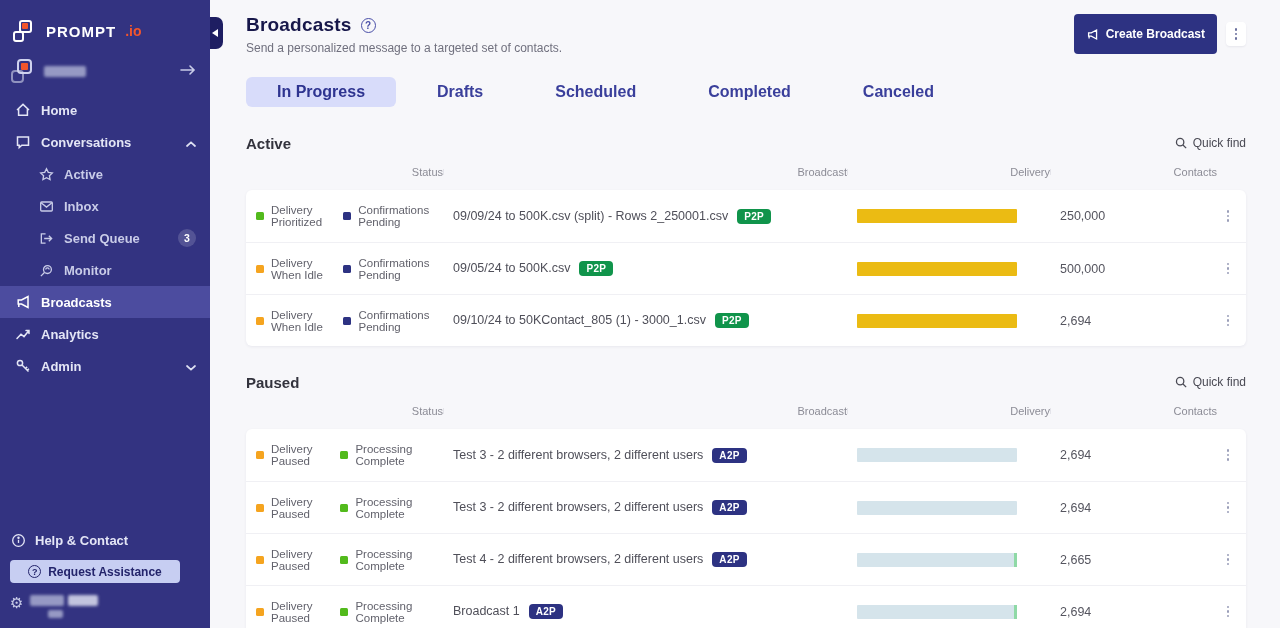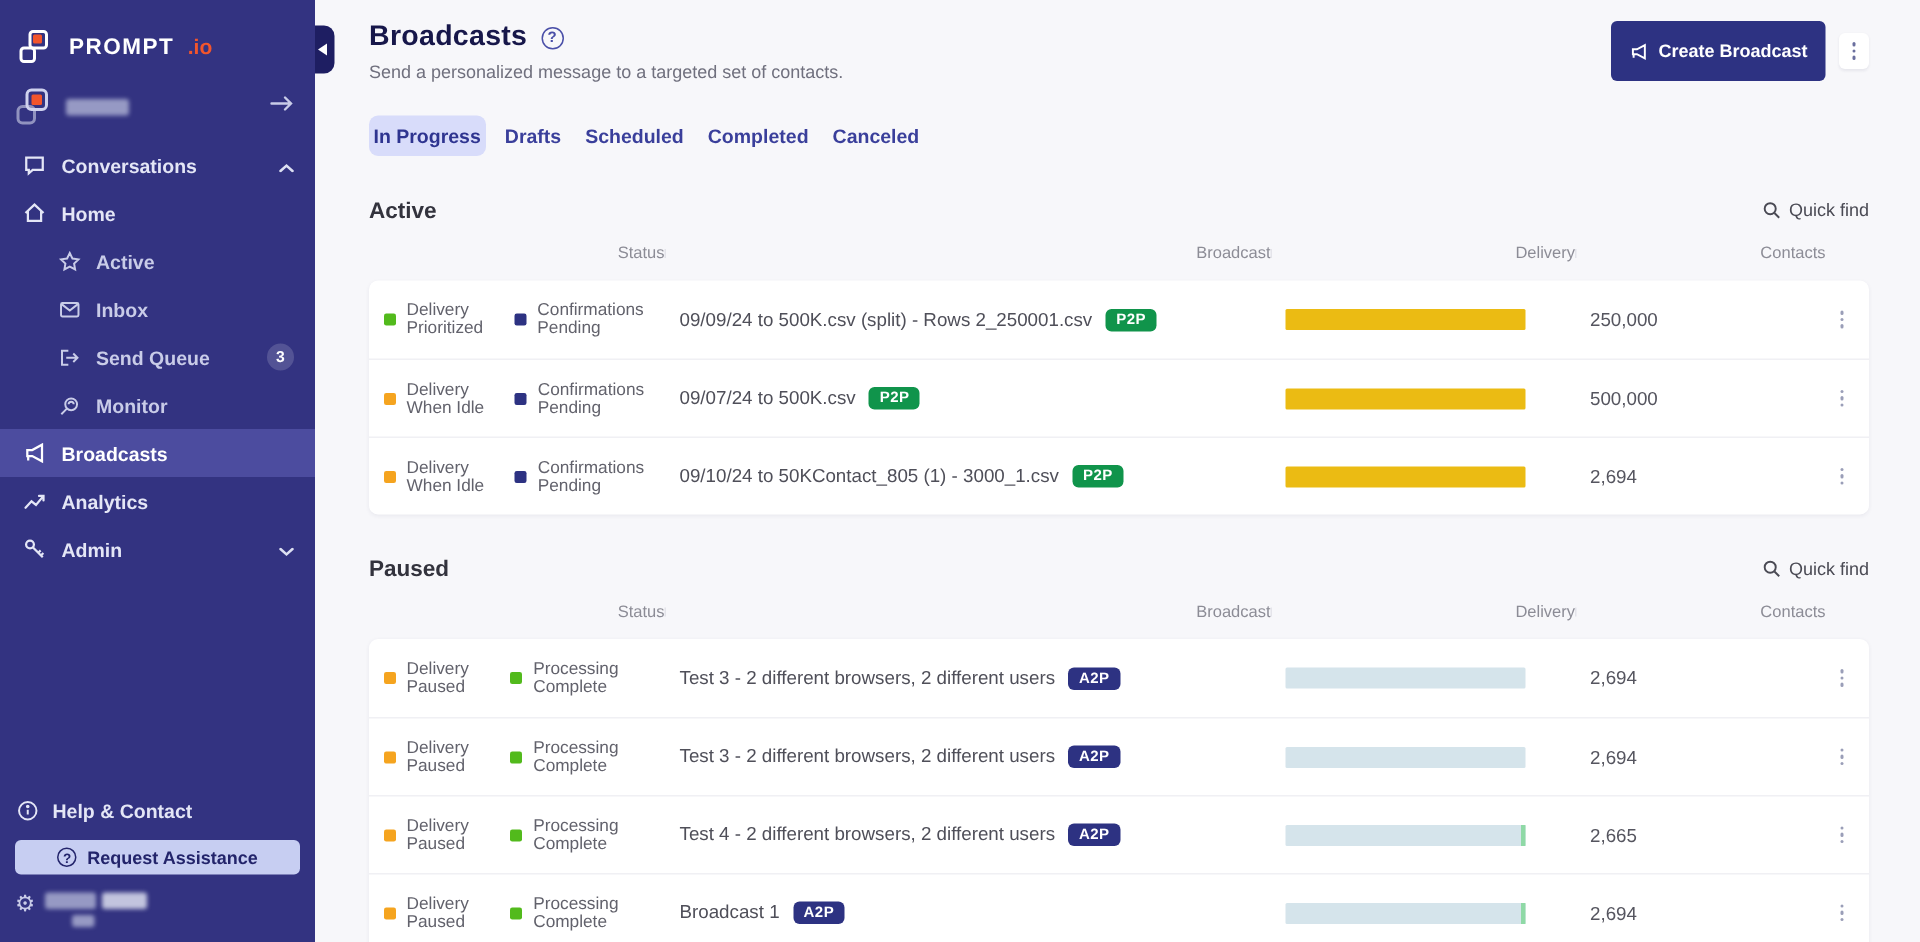--- a/index.html
+++ b/index.html
@@ -39,21 +39,21 @@
     background:rgba(255,255,255,.16); color:#fff; font-size:10.5px; font-weight:bold;
     display:flex; align-items:center; justify-content:center; }
   .chev { margin-left:auto; color:#DDE0F2; }
 
   .side-footer { position:absolute; left:0; right:0; bottom:10px; }
   .help-row { display:flex; align-items:center; gap:9px; padding:0 14px 0 11px; height:28px;
     font-size:13px; font-weight:bold; color:#E4E6F6; cursor:pointer; }
   .assist-btn { display:flex; align-items:center; justify-content:center; gap:7px;
     margin:6px 10px 10px 10px; height:23px; background:var(--assist-bg,#C7CEF2);
     color:#23246B; border:none; border-radius:4px; font-size:12px; font-weight:bold;
-    font-family:inherit; width:190px; cursor:pointer; }
+    font-family:inherit; width:170px; cursor:pointer; }
   .q-circle { width:13px; height:13px; border:1.3px solid #23246B; border-radius:50%;
     font-size:9px; font-weight:bold; display:flex; align-items:center; justify-content:center; }
   .q-circle::after { content:"?"; }
   .user-row { display:flex; align-items:flex-start; gap:7px; padding:2px 14px 0 10px; }
   .gear-glyph { color:#C9CCE8; font-size:15px; line-height:15px; }
   .user-redacts { display:flex; flex-wrap:wrap; gap:4px; width:80px; }
   .ur1 { width:34px; height:11px; } .ur2 { width:30px; height:11px; background:rgba(230,232,245,.8); }
   .ur3 { width:15px; height:8px; margin-left:18px; }
 
   
@@ -68,21 +68,21 @@
   .header-actions { display:flex; align-items:center; gap:9px; }
   .create-btn { display:flex; align-items:center; gap:7px; height:40px; padding:0 12px;
     background:var(--accent,#2D3282); color:#fff; border:none; border-radius:4px;
     font-size:12px; font-weight:bold; font-family:inherit; cursor:pointer; }
   .kebab-btn { width:20px; height:24px; background:#fff; border:none; border-radius:4px;
     box-shadow:0 1px 2px rgba(40,40,80,.08); display:flex; flex-direction:column;
     align-items:center; justify-content:center; gap:2px; cursor:pointer; }
   .kebab-btn i, .row-kebab i { width:2.5px; height:2.5px; border-radius:50%; background:#6A6F9E; display:block; }
 
   .tabs { display:flex; gap:10px; margin:22px 0 0 36px; }
-  .tab { padding:6px 3px; font-size:13px; font-weight:bold; color:var(--tab-text,#3A3F9B);
+  .tab { padding:6px 31px; font-size:16px; font-weight:bold; color:var(--tab-text,#3A3F9B);
     border-radius:6px; cursor:pointer; }
   .tab.active { background:var(--tab-active-bg,#D8DCFA); color:#2E3490; }
 
   .content { padding:0 34px 0 36px; }
   .section-head { display:flex; justify-content:space-between; align-items:center; margin-top:25px; height:22px; }
   .section-title { font-size:15px; font-weight:bold; color:#33333D; }
   .quick-find { display:flex; align-items:center; gap:6px; font-size:12px; color:#4A4A54; cursor:pointer; }
   .thead { display:grid; grid-template-columns:197px 404px 203px 167px 29px; height:36px; align-items:center;
     font-size:11px; color:#8C8C96;text-align:right; }
   .th { position:relative; padding-left:10px; }
@@ -129,34 +129,34 @@
     <span class="org-arrow">
       <svg width="16" height="12" viewBox="0 0 16 12" fill="none" stroke="currentColor" stroke-width="1.6" stroke-linecap="round">
           <path d="M1 6h13M10 2l4 4-4 4"></path>
         </svg>
     </span>
   </div>
 
   <div class="nav">
     <div class="nav-item">
       <svg width="16" height="16" viewBox="0 0 16 16" fill="none" stroke="currentColor" stroke-width="1.5">
+          <path d="M2 8l6-5.6L14 8M3.6 7v6.3h8.8V7"></path>
+        </svg>
+      <span>Home</span>
+    </div>
+    <div class="nav-item">
+      <svg width="16" height="16" viewBox="0 0 16 16" fill="none" stroke="currentColor" stroke-width="1.5">
           <path d="M2.5 3h11v8.2H6.8l-2.6 2.3v-2.3H2.5z"></path>
         </svg>
       <span>Conversations</span>
       <span class="chev">
         <svg width="10" height="6" viewBox="0 0 10 6" fill="none" stroke="currentColor" stroke-width="1.7" stroke-linecap="round">
             <path d="M1 5l4-3.6L9 5"></path>
           </svg>
       </span>
-    </div>
-    <div class="nav-item">
-      <svg width="16" height="16" viewBox="0 0 16 16" fill="none" stroke="currentColor" stroke-width="1.5">
-          <path d="M2 8l6-5.6L14 8M3.6 7v6.3h8.8V7"></path>
-        </svg>
-      <span>Home</span>
     </div>
     <div class="nav-item sub">
       <svg width="15" height="15" viewBox="0 0 16 16" fill="none" stroke="currentColor" stroke-width="1.4">
           <path d="M8 1.8l1.9 3.9 4.3.6-3.1 3 .7 4.2L8 11.5l-3.8 2 .7-4.2-3.1-3 4.3-.6z"></path>
         </svg>
       <span>Active</span>
     </div>
     <div class="nav-item sub">
       <svg width="15" height="15" viewBox="0 0 16 16" fill="none" stroke="currentColor" stroke-width="1.4">
           <rect x="1.8" y="3.2" width="12.4" height="9.6" rx="1"></rect>
@@ -315,21 +315,21 @@
           <span class="status-line">
               <span class="sq" style="background: rgb(245, 164, 31);"></span>
               <span>Delivery When Idle</span>
             </span>
           <span class="status-line">
               <span class="sq" style="background: rgb(45, 50, 130);"></span>
               <span>Confirmations Pending</span>
             </span>
         </div>
         <div class="cell-broadcast">
-          <span>09/07/24 to 500K.csv</span>
+          <span>09/05/24 to 500K.csv</span>
           <span class="badge" style="background: rgb(16, 148, 75);">P2P</span>
         </div>
         <div class="cell-delivery">
             <div class="bar" style="background: rgb(235, 187, 19);"></div>
           </div>
         <div class="cell-contacts">500,000</div>
         <button class="row-kebab">
             <i></i>
             <i></i>
             <i></i>

